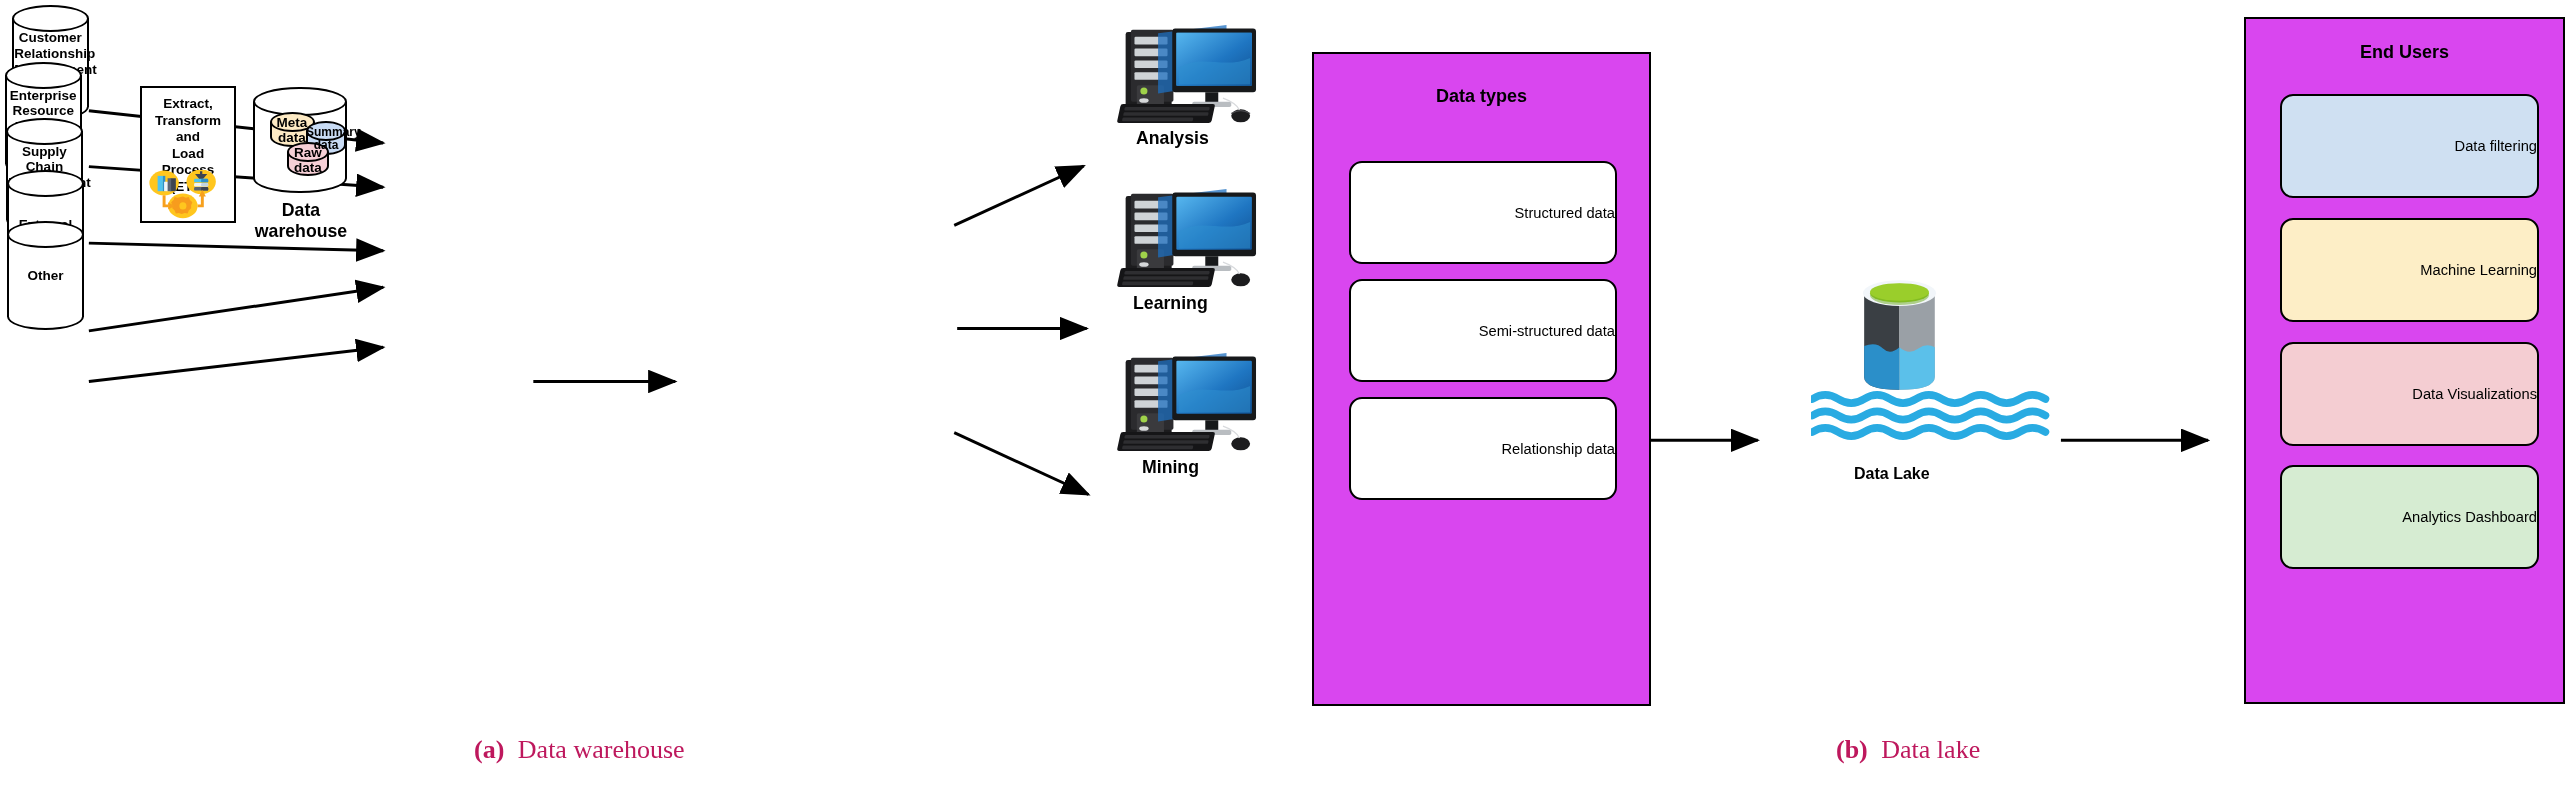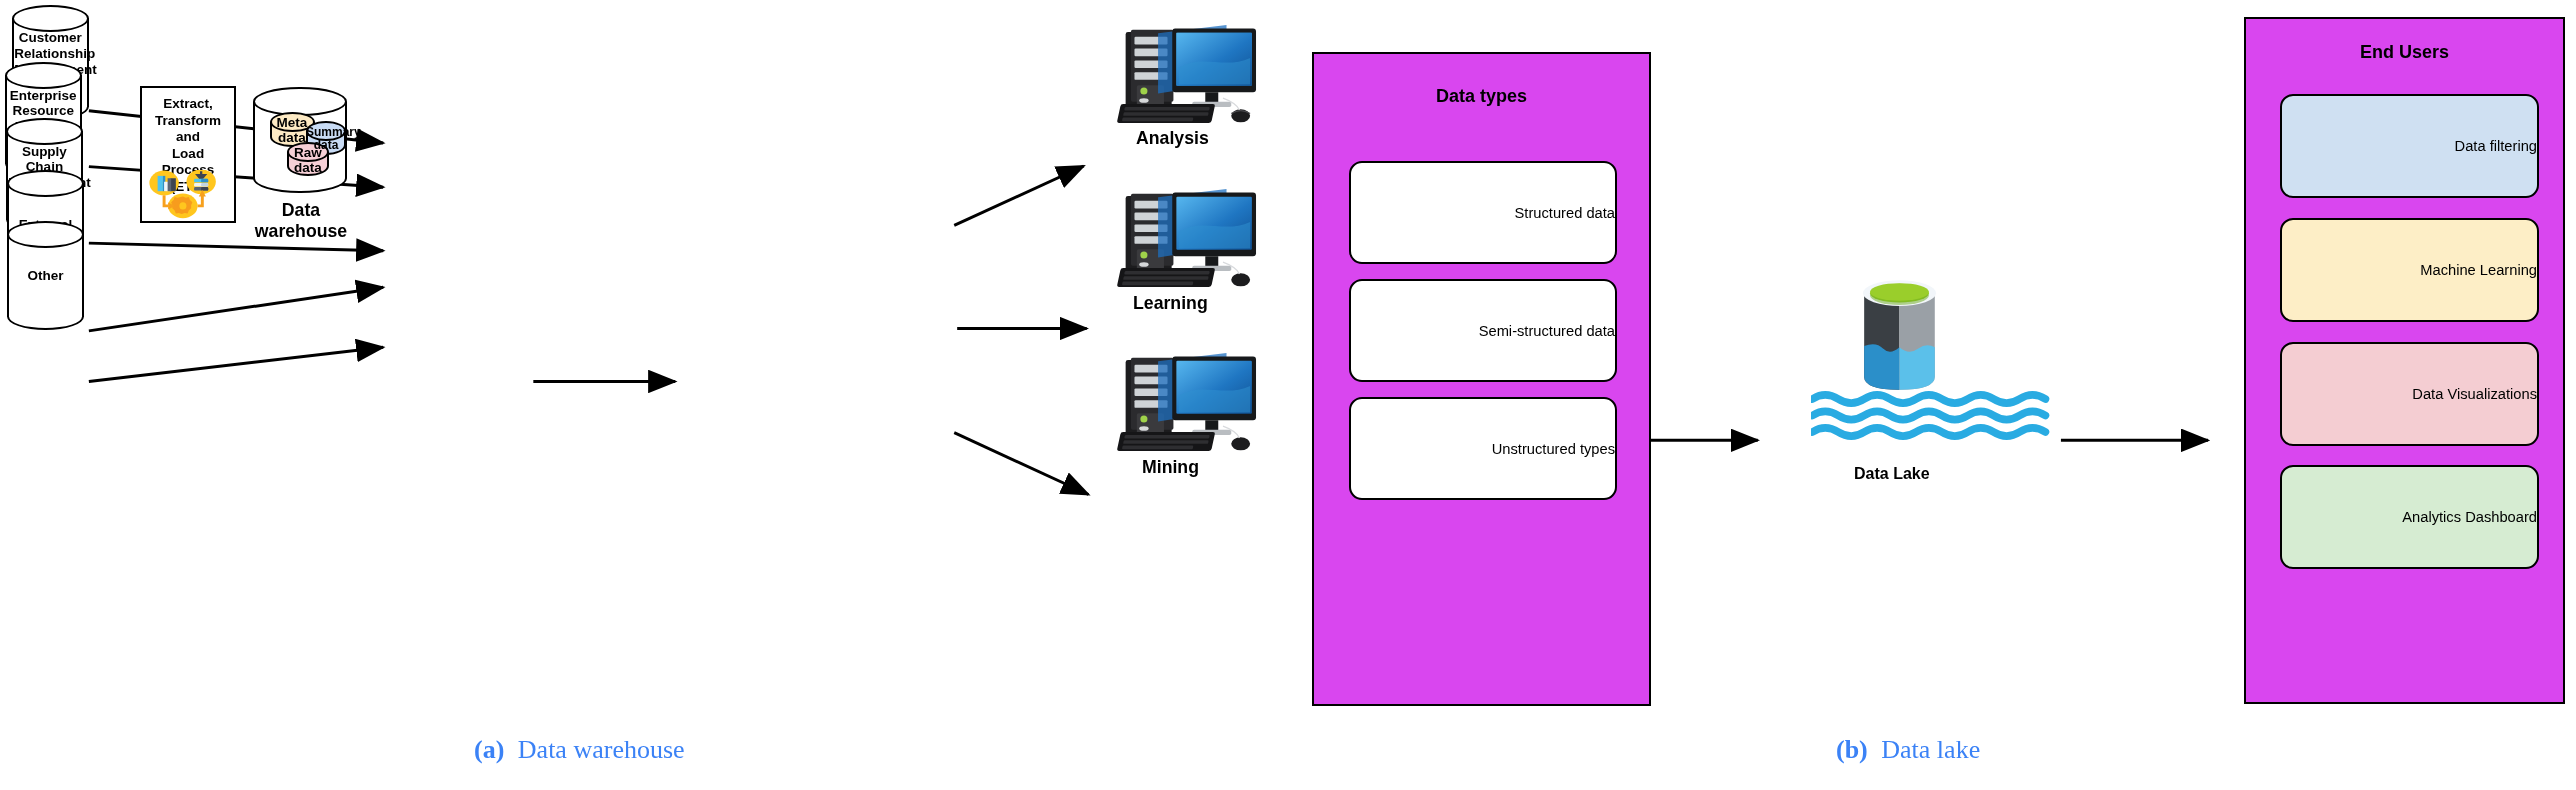--- a/index.html
+++ b/index.html
@@ -1,19 +1,19 @@
 <!DOCTYPE html>
 <html style="font-size:9.4px"><head>
 <meta charset="utf-8">
 <style>
   html,body{margin:0;padding:0;background:#fff;}
   body{width:2576px;height:790px;position:relative;overflow:hidden;
        font-family:"Liberation Sans",sans-serif;color:#000;}
   .abs{position:absolute;}
-  .cap{font-family:"Liberation Serif",serif;font-size:26px;color:#3b82f6;white-space:nowrap;}
+  .cap{font-family:"Liberation Serif",serif;font-size:26px;color:#be185d;white-space:nowrap;}
   .cap b{font-weight:bold;}
 
   
   .cyl{position:absolute;}
   .cyl .body{position:absolute;left:0;right:0;top:13px;bottom:13px;
              border-left:2.9px solid #000;border-right:2.9px solid #000;background:#fff;}
   .cyl .top{position:absolute;left:0;right:0;top:0;height:27px;border:2.9px solid #000;
             border-radius:50%;background:#fff;box-sizing:border-box;}
   .cyl .bot{position:absolute;left:0;right:0;bottom:0;height:27px;border:2.9px solid #000;
             border-radius:50%;background:#fff;box-sizing:border-box;
@@ -301,21 +301,21 @@
 
 <div class="panel" style="left:1312px;top:52px;width:339px;height:654px;">
   <div class="panel-title" style="margin-top:32px;">Data types</div>
   <div class="chip" style="left:35px;top:107px;width:268px;height:103px;">
     <span>Structured data</span>
   </div>
   <div class="chip" style="left:35px;top:225px;width:268px;height:103px;">
     <span>Semi-structured data</span>
   </div>
   <div class="chip" style="left:35px;top:343px;width:268px;height:103px;">
-    <span>Unstructured types</span>
+    <span>Relationship data</span>
   </div>
 </div>
 
 <div class="abs" style="left:1811px;top:259px;">
   <svg width="277" height="206" viewBox="0 0 470 350">
 
     <path d="M90 60 L90 200 Q90 222 150 222 L150 60 Z" fill="#3a3f44"></path>
     <path d="M150 60 L150 222 Q210 222 210 200 L210 60 Z" fill="#9aa0a6"></path>
 
     <path d="M90 148 Q110 140 122 152 Q134 164 150 150 L150 222 Q90 222 90 200 Z" fill="#2b8fc9"></path>

